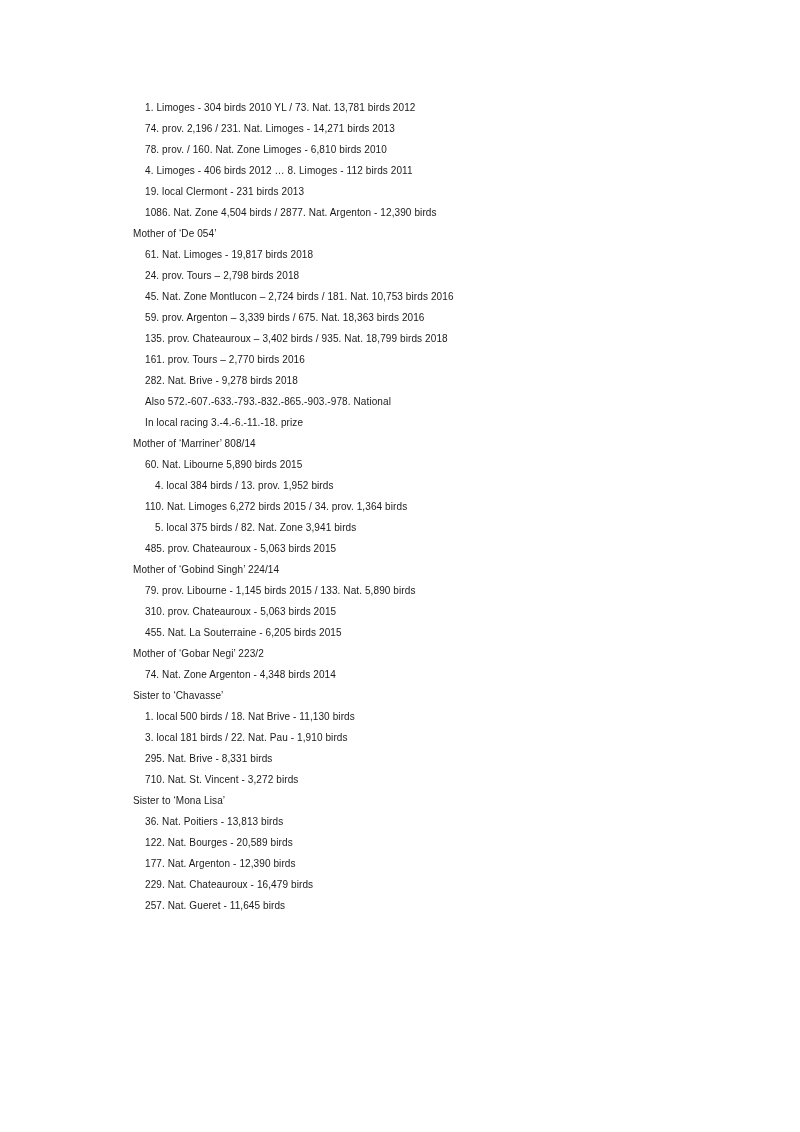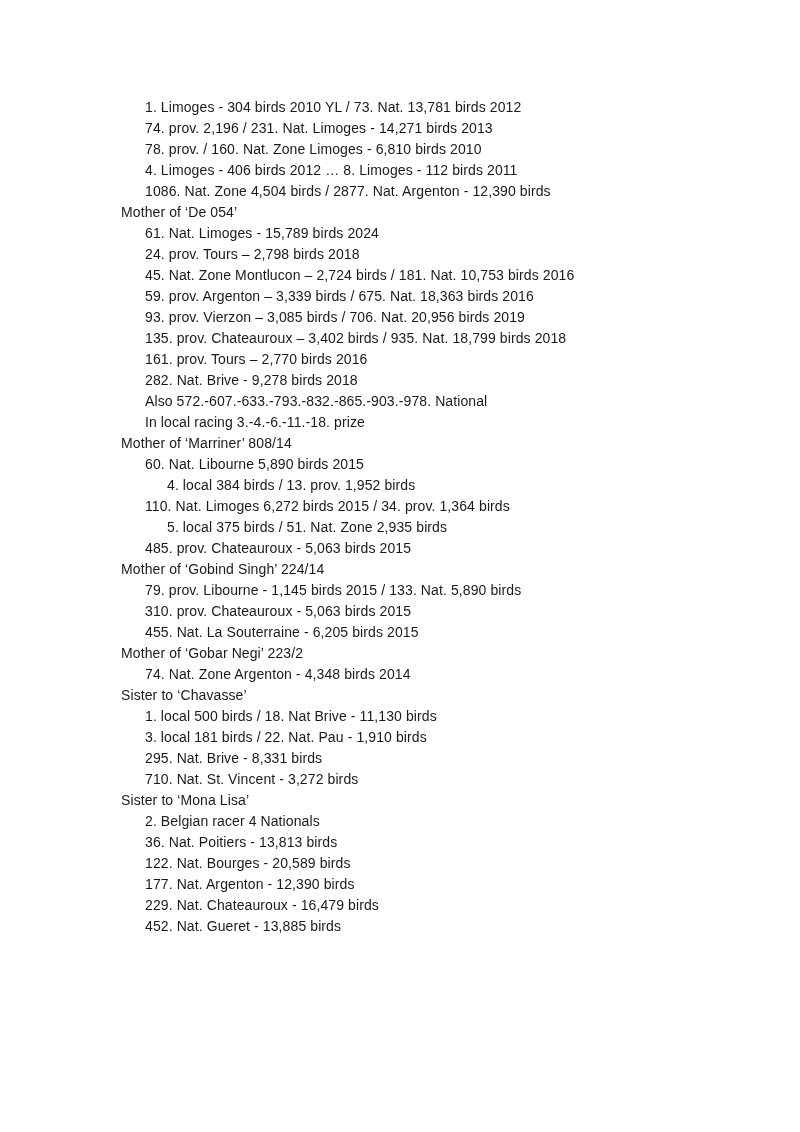--- a/index.html
+++ b/index.html
@@ -16,68 +16,67 @@
     font-family: "Liberation Sans", "DejaVu Sans", sans-serif;
     color: #1a1a1a;
   }
   .doc-body {
     position: absolute;
     top: 97px;
     left: 121px;
     right: 40px;
   }
   .line {
-    font-size: 14px;
+    font-size: 10px;
     line-height: 21px;
     white-space: nowrap;
     letter-spacing: 0.1px;
   }
-  .indent-0 { margin-left: 0; }
+  .indent-0 { margin-left: 12px; }
   .indent-1 { margin-left: 24px; }
-  .indent-2 { margin-left: 46px; }
+  .indent-2 { margin-left: 34px; }
 </style>
 </head>
 <body>
 
 <div class="page">
   <div class="doc-body">
     <div class="line indent-1">1. Limoges - 304 birds 2010 YL / 73. Nat. 13,781 birds 2012</div>
     <div class="line indent-1">74. prov. 2,196 / 231. Nat. Limoges - 14,271 birds 2013</div>
     <div class="line indent-1">78. prov. / 160. Nat. Zone Limoges - 6,810 birds 2010</div>
     <div class="line indent-1">4. Limoges - 406 birds 2012 … 8. Limoges - 112 birds 2011</div>
+    <div class="line indent-1">19. local Clermont - 231 birds 2013</div>
     <div class="line indent-1">1086. Nat. Zone 4,504 birds / 2877. Nat. Argenton - 12,390 birds</div>
     <div class="line indent-0">Mother of ‘De 054’</div>
-    <div class="line indent-1">61. Nat. Limoges - 15,789 birds 2024</div>
+    <div class="line indent-1">61. Nat. Limoges - 19,817 birds 2018</div>
     <div class="line indent-1">24. prov. Tours – 2,798 birds 2018</div>
     <div class="line indent-1">45. Nat. Zone Montlucon – 2,724 birds / 181. Nat. 10,753 birds 2016</div>
     <div class="line indent-1">59. prov. Argenton – 3,339 birds / 675. Nat. 18,363 birds 2016</div>
-    <div class="line indent-1">93. prov. Vierzon – 3,085 birds / 706. Nat. 20,956 birds 2019</div>
     <div class="line indent-1">135. prov. Chateauroux – 3,402 birds / 935. Nat. 18,799 birds 2018</div>
     <div class="line indent-1">161. prov. Tours – 2,770 birds 2016</div>
     <div class="line indent-1">282. Nat. Brive - 9,278 birds 2018</div>
     <div class="line indent-1">Also 572.-607.-633.-793.-832.-865.-903.-978. National</div>
     <div class="line indent-1">In local racing 3.-4.-6.-11.-18. prize</div>
     <div class="line indent-0">Mother of ‘Marriner’ 808/14</div>
     <div class="line indent-1">60. Nat. Libourne 5,890 birds 2015</div>
     <div class="line indent-2">4. local 384 birds / 13. prov. 1,952 birds</div>
     <div class="line indent-1">110. Nat. Limoges 6,272 birds 2015 / 34. prov. 1,364 birds</div>
-    <div class="line indent-2">5. local 375 birds / 51. Nat. Zone 2,935 birds</div>
+    <div class="line indent-2">5. local 375 birds / 82. Nat. Zone 3,941 birds</div>
     <div class="line indent-1">485. prov. Chateauroux - 5,063 birds 2015</div>
     <div class="line indent-0">Mother of ‘Gobind Singh’ 224/14</div>
     <div class="line indent-1">79. prov. Libourne - 1,145 birds 2015 / 133. Nat. 5,890 birds</div>
     <div class="line indent-1">310. prov. Chateauroux - 5,063 birds 2015</div>
     <div class="line indent-1">455. Nat. La Souterraine - 6,205 birds 2015</div>
     <div class="line indent-0">Mother of ‘Gobar Negi’ 223/2</div>
     <div class="line indent-1">74. Nat. Zone Argenton - 4,348 birds 2014</div>
     <div class="line indent-0">Sister to ‘Chavasse’</div>
     <div class="line indent-1">1. local 500 birds / 18. Nat Brive - 11,130 birds</div>
     <div class="line indent-1">3. local 181 birds / 22. Nat. Pau - 1,910 birds</div>
     <div class="line indent-1">295. Nat. Brive - 8,331 birds</div>
     <div class="line indent-1">710. Nat. St. Vincent - 3,272 birds</div>
     <div class="line indent-0">Sister to ‘Mona Lisa’</div>
-    <div class="line indent-1">2. Belgian racer 4 Nationals</div>
     <div class="line indent-1">36. Nat. Poitiers - 13,813 birds</div>
     <div class="line indent-1">122. Nat. Bourges - 20,589 birds</div>
     <div class="line indent-1">177. Nat. Argenton - 12,390 birds</div>
     <div class="line indent-1">229. Nat. Chateauroux - 16,479 birds</div>
-    <div class="line indent-1">452. Nat. Gueret - 13,885 birds</div>
+    <div class="line indent-1">257. Nat. Gueret - 11,645 birds</div>
   </div>
 </div>
 
 </body></html>

